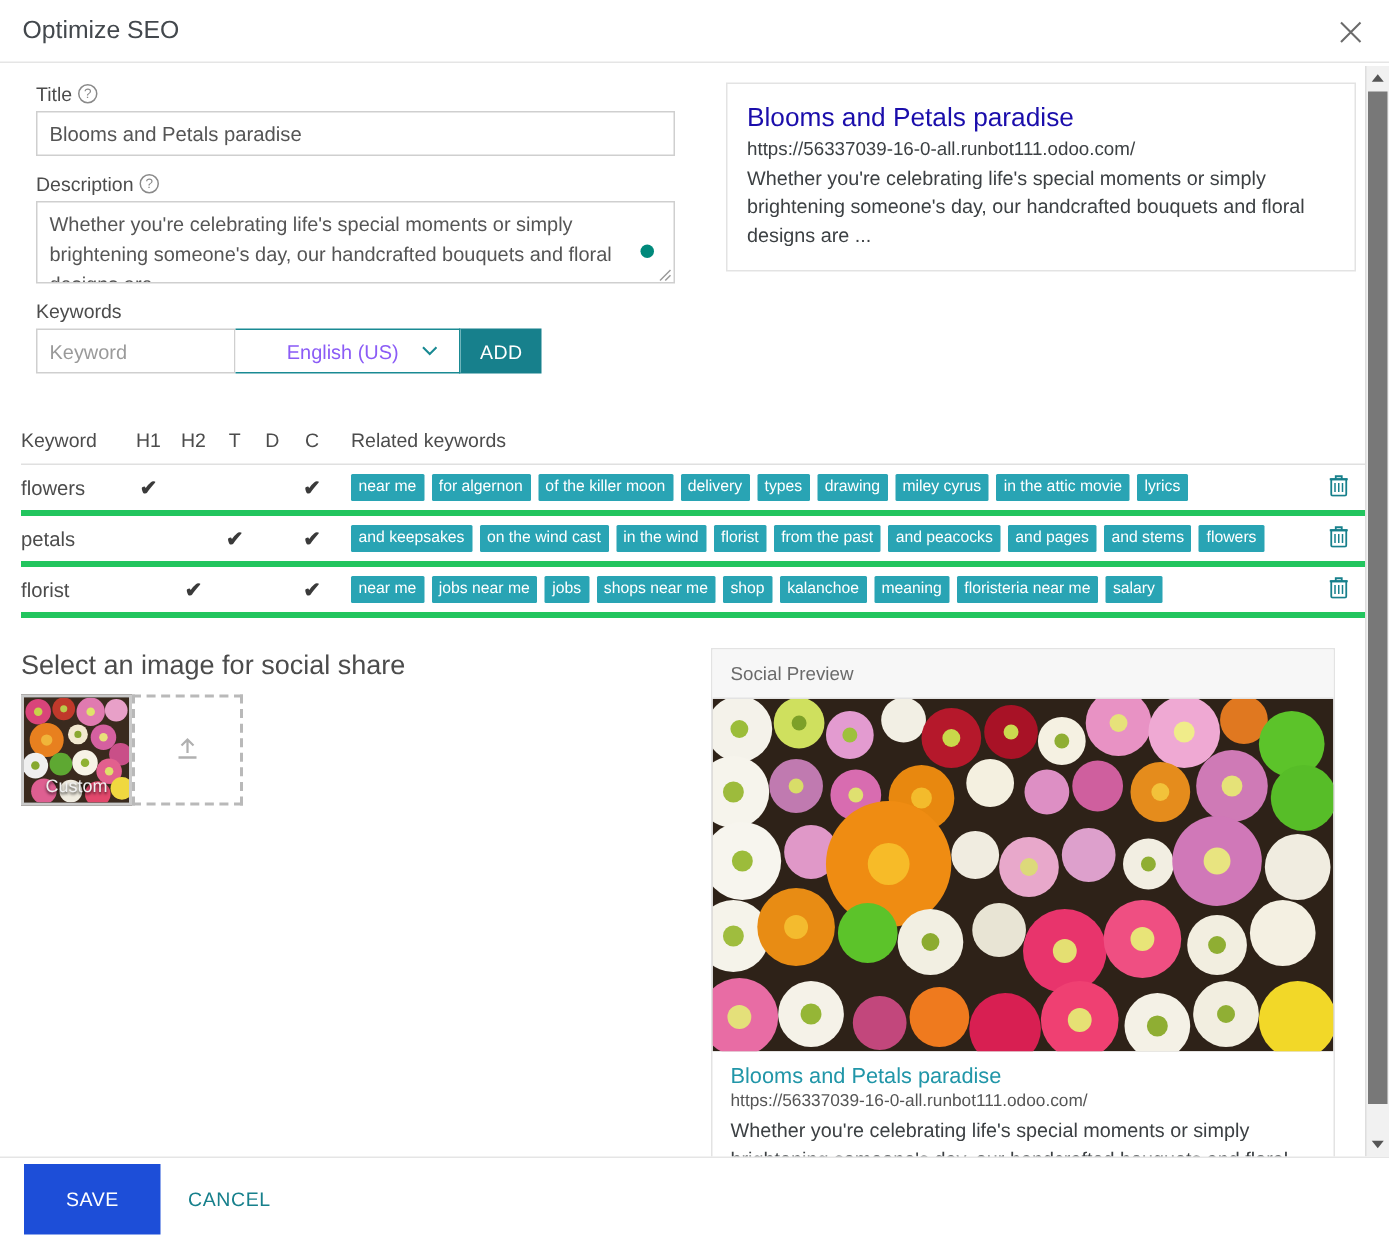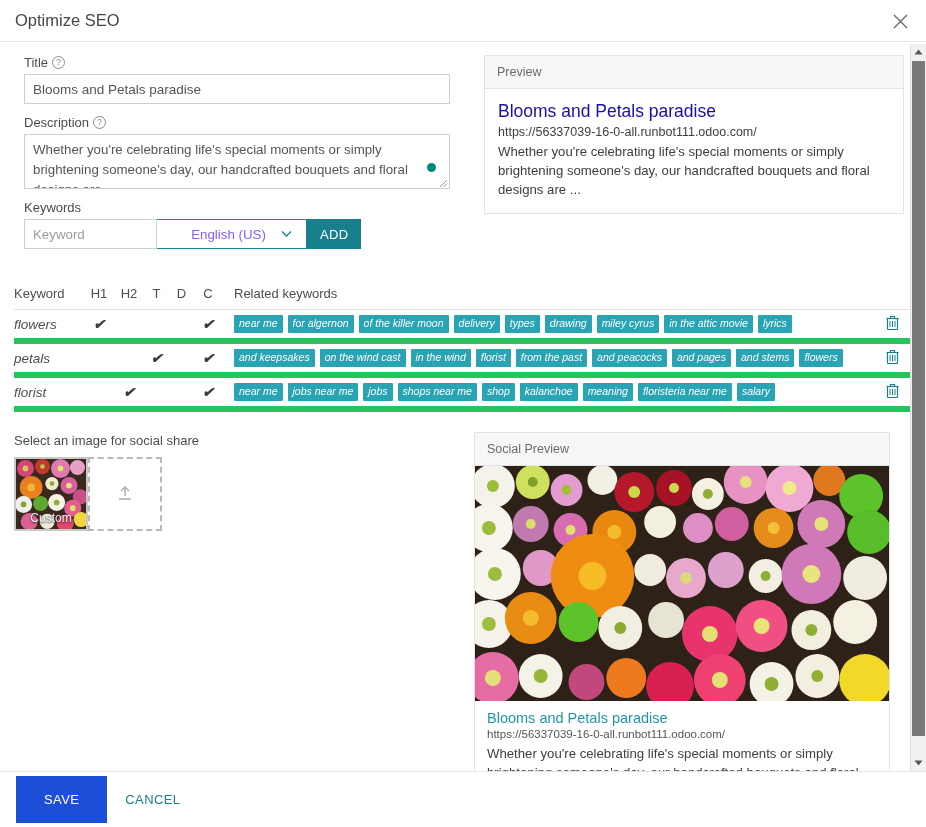--- a/index.html
+++ b/index.html
@@ -155,24 +155,23 @@
   .kw-thead, .kw-trow {
     display: flex; align-items: center;
   }
   .kw-thead {
     font-size: 13px; color: #4c4c4c;
     padding-bottom: 8px;
     border-bottom: 1px solid #e0e0e0;
   }
   .kw-trow {
     height: 34px;
-    border-bottom: 6px solid #22c55e;
+    border-bottom: 4px solid #22c55e;
     font-size: 13.5px;
     color: #4c4c4c;
-    font-style: italic;
   }
   .c-kw   { width: 70px; flex: none; }
   .c-h1   { width: 30px; flex: none; text-align: center; }
   .c-h2   { width: 30px; flex: none; text-align: center; }
   .c-t    { width: 25px; flex: none; text-align: center; }
   .c-d    { width: 25px; flex: none; text-align: center; }
   .c-c    { width: 28px; flex: none; text-align: center; }
   .c-rel  { flex: 1; padding-left: 12px; display: flex; flex-wrap: nowrap; gap: 5px; align-items: center; overflow: hidden; }
   .c-del  { width: 40px; flex: none; text-align: center; }
   .thead-rel { padding-left: 12px; }
@@ -185,21 +184,21 @@
     font-size: 10.5px;
     padding: 2px 5px 3px 5px;
     white-space: nowrap;
     line-height: 1.15;
     border-radius: 1px;
     cursor: pointer;
   }
   .del-icon { color: #17808c; cursor: pointer; display:inline-block; }
 
   
-  .social-sel-label { margin-top: 21px; font-size: 13px; color: #4c4c4c; }
+  .social-sel-label { margin-top: 21px; font-size: 18px; color: #4c4c4c; }
   .img-picker { display: flex; gap: 0; margin-top: 9px; align-items: flex-end; }
   .thumb {
     width: 74px; height: 74px;
     position: relative;
     border: 2px solid #c9c9c9;
     overflow: hidden;
     cursor: pointer;
     background: #2b2016;
   }
   .thumb-label {
@@ -374,21 +373,20 @@
             <path d="M1 1 L5.5 5.5 L10 1" stroke="#1a8a93" stroke-width="1.4" fill="none"></path>
           </svg>
         </div>
         <button class="add-btn">ADD</button>
       </div>
     </div>
   </div>
 
   <div class="col-right">
     <div class="panel">
-      <div class="panel-head">Preview</div>
       <div class="panel-inner">
         <div class="prev-title">Blooms and Petals paradise</div>
         <div class="prev-url">https://56337039-16-0-all.runbot111.odoo.com/</div>
         <div class="prev-desc">Whether you're celebrating life's special moments or simply brightening someone's day, our handcrafted bouquets and floral designs are ...</div>
       </div>
     </div>
   </div>
 </div>
 
 <div style="position:absolute; top:265px; left:14px; width:898px;">

